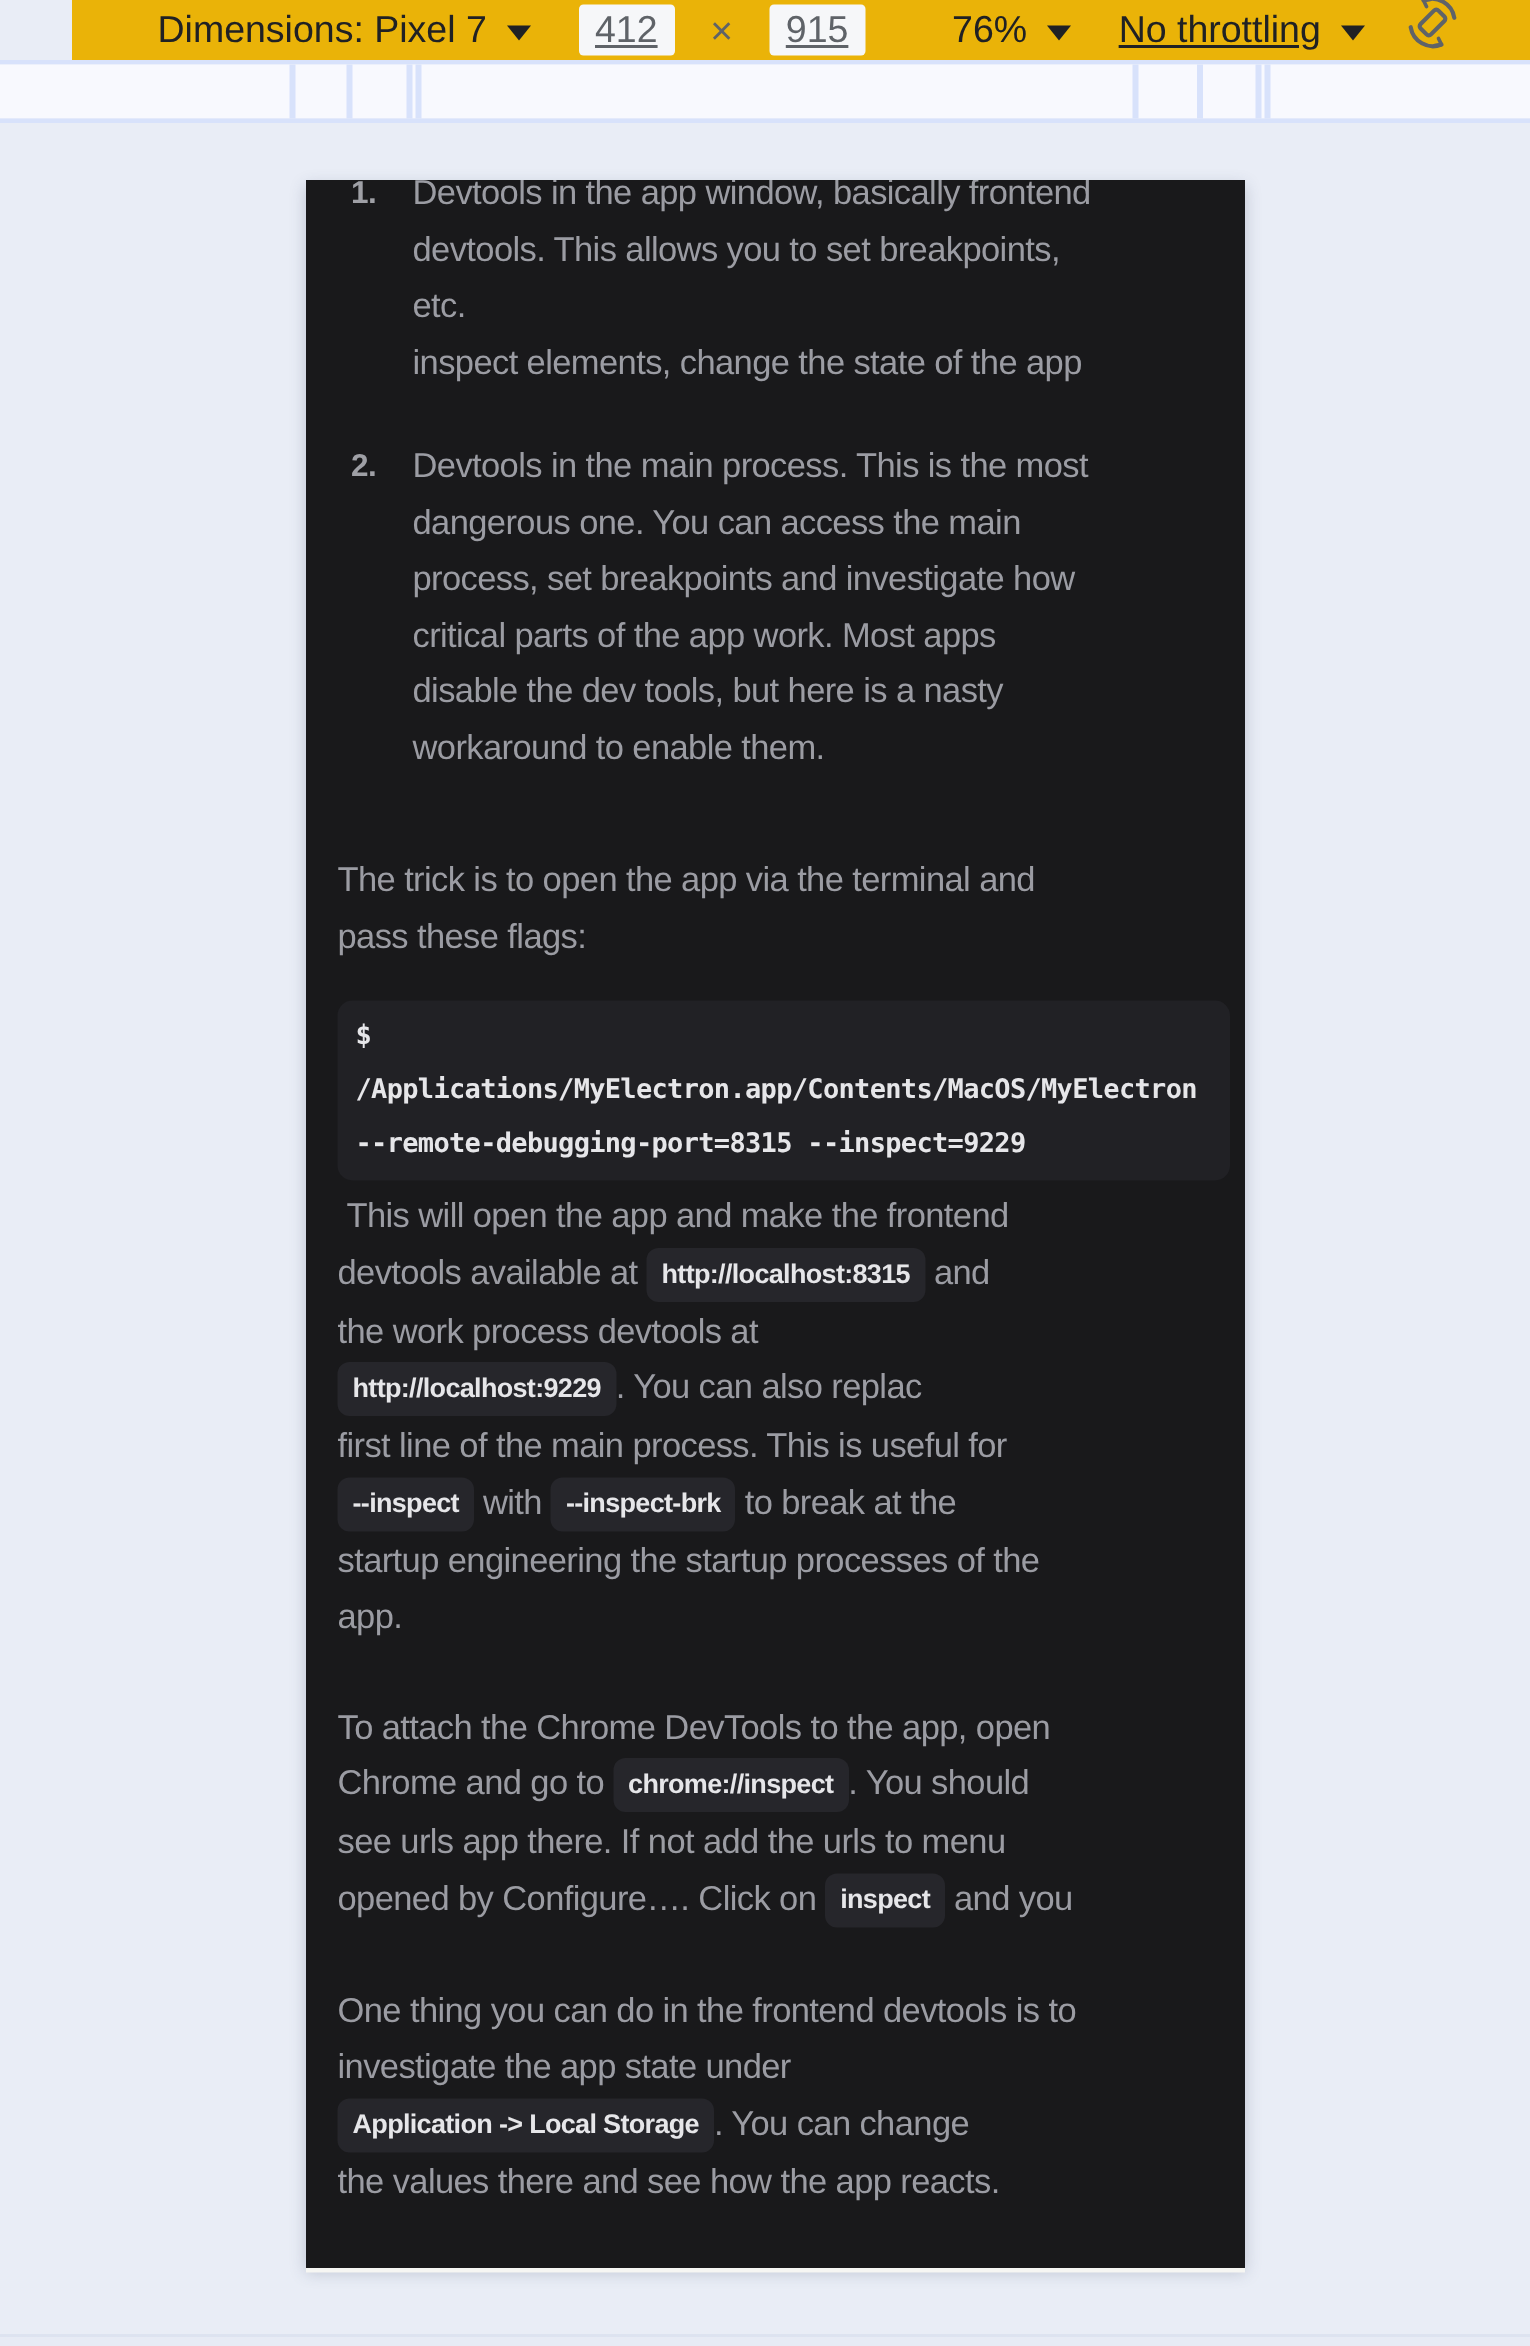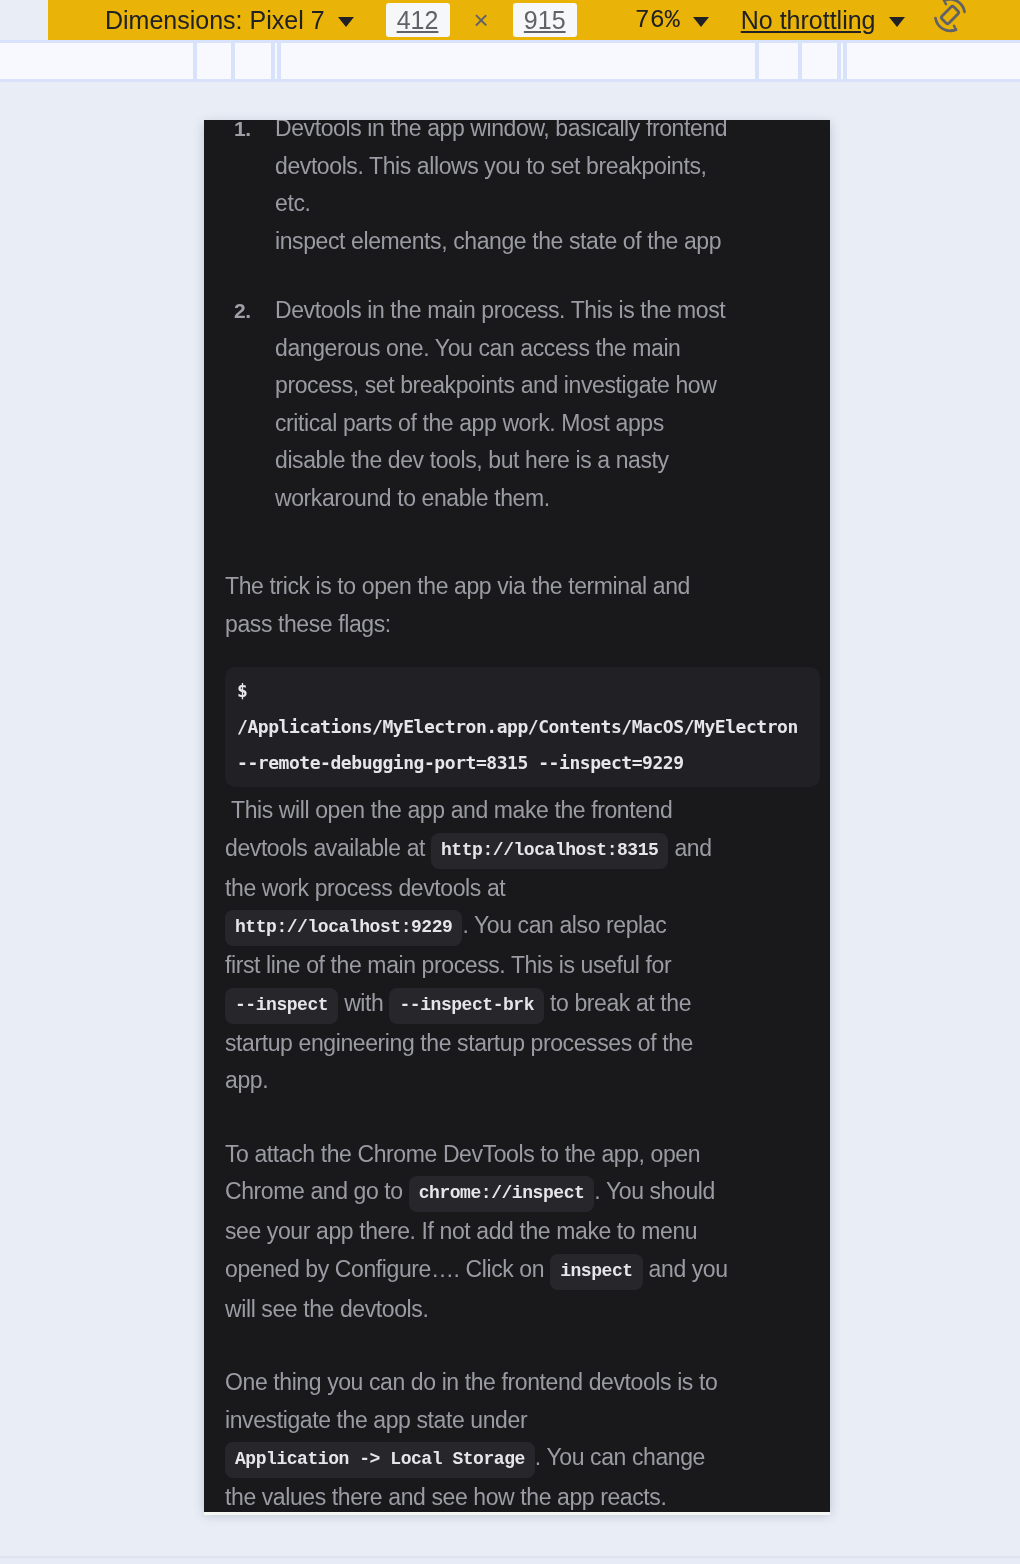--- a/index.html
+++ b/index.html
@@ -13,21 +13,21 @@
   .toolbar-row { position:absolute; left:0; top:0; width:100%; height:40px;
                  display:flex; align-items:center; color:#202124; font-size:25px; }
   .tb-item { display:flex; align-items:center; white-space:nowrap; }
   .dim-select { margin-left:57px; cursor:default; }
   .chev { width:0; height:0; border-left:8px solid transparent; border-right:8px solid transparent;
           border-top:10px solid #202124; margin-left:13px; margin-top:4px; }
   .size-field { width:64px; height:34px; background:#f6f7f9; border-radius:3px;
                 color:#5f6368; font-size:25px; text-align:center; line-height:34px;text-decoration:underline; }
   .w-field { margin-left:32px; }
   .times { color:#5f6368; margin:0 24px; font-size:26px; }
-  .zoom-select { margin-left:58px;font-family:Liberation Mono, monospace; }
+  .zoom-select { margin-left:58px; }
   .throttle-select { margin-left:32px;text-decoration:underline; }
   .rotate-wrap { margin-left:24px; margin-top:-10px; }
 
   
   .mq-top-line { position:absolute; left:0; top:40px; width:1020px; height:3px; background:#d8e2fb; }
   .mq-bar { position:absolute; left:0; top:43px; width:1020px; height:36px; background:#f8f9fe; }
   .mq-div { position:absolute; top:0; width:4px; height:36px; background:#d8e2fb; }
   .mq-bottom-line { position:absolute; left:0; top:79px; width:1020px; height:3px; background:#d8e2fb; }
 
   
@@ -54,21 +54,21 @@
   .p-gap-1 { margin-top:51px; }
   .p-gap-2 { margin-top:5px; }
   .p-gap-3 { margin-top:36px; }
 
   .codeblock { margin-top:24px; background:#212125; border-radius:10px;
                padding:6px 14px 6px 12px; overflow:hidden; }
   .code-line { font-family:"DejaVu Sans Mono","Liberation Mono",monospace;
                font-weight:700; font-size:18px; letter-spacing:-0.45px;
                color:#e6e6e9; line-height:36px; white-space:pre; }
 
-  .chip { font-family:Liberation Mono, monospace;
+  .chip { font-family:Liberation Sans, sans-serif;
           font-weight:700; font-size:18px; letter-spacing:-0.45px; color:#e6e6e9;
           background:#26262b; border-radius:8px; padding:4px 10px 6px;
           line-height:26px; display:inline-block; position:relative; top:-1px; }
   .it { }
 </style>
 </head>
 <body>
 
 <div id="screen">
 
@@ -152,23 +152,22 @@
           <div class="p-line"><span>the work process devtools at</span></div>
           <div class="p-line"><span class="chip">http://localhost:9229</span><span>. You can also replac</span></div>
           <div class="p-line"><span>first line of the main process. This is useful for</span></div>
           <div class="p-line"><span class="chip">--inspect</span><span>&nbsp;with </span><span class="chip">--inspect-brk</span><span>&nbsp;to break at the</span></div>
           <div class="p-line"><span>startup engineering the startup processes of the</span></div>
           <div class="p-line"><span>app.</span></div>
         </div>
         <div class="para p-gap-3">
           <div class="p-line"><span>To attach the Chrome DevTools to the app, open</span></div>
           <div class="p-line"><span>Chrome and go to </span><span class="chip">chrome://inspect</span><span>. You should</span></div>
-          <div class="p-line"><span>see your app there. If not add the make to menu</span></div>
+          <div class="p-line"><span>see urls app there. If not add the urls to menu</span></div>
           <div class="p-line"><span>opened by </span><span class="it">Configure…</span><span>. Click on </span><span class="chip">inspect</span><span>&nbsp;and you</span></div>
-          <div class="p-line"><span>will see the devtools.</span></div>
         </div>
         <div class="para p-gap-3">
           <div class="p-line"><span>One thing you can do in the frontend devtools is to</span></div>
           <div class="p-line"><span>investigate the app state under</span></div>
           <div class="p-line"><span class="chip">Application -&gt; Local Storage</span><span>. You can change</span></div>
           <div class="p-line"><span>the values there and see how the app reacts.</span></div>
         </div>
       </div>
   </div>
   <div class="viewport-bottom-edge"></div>

